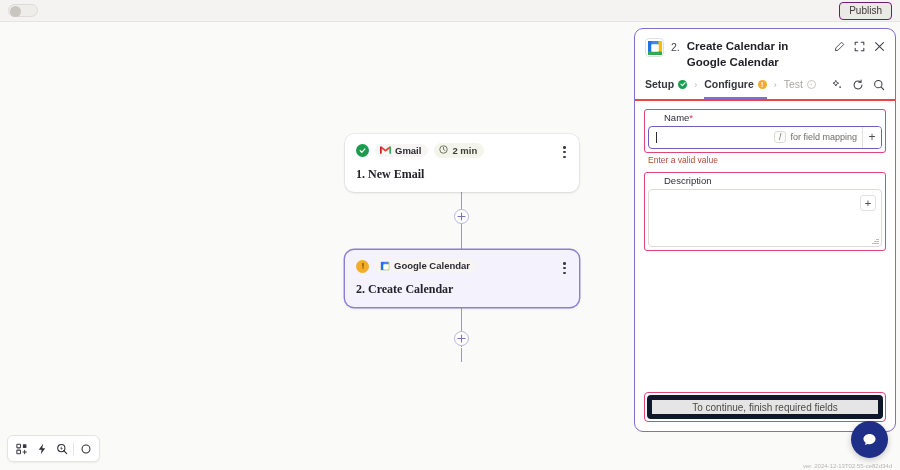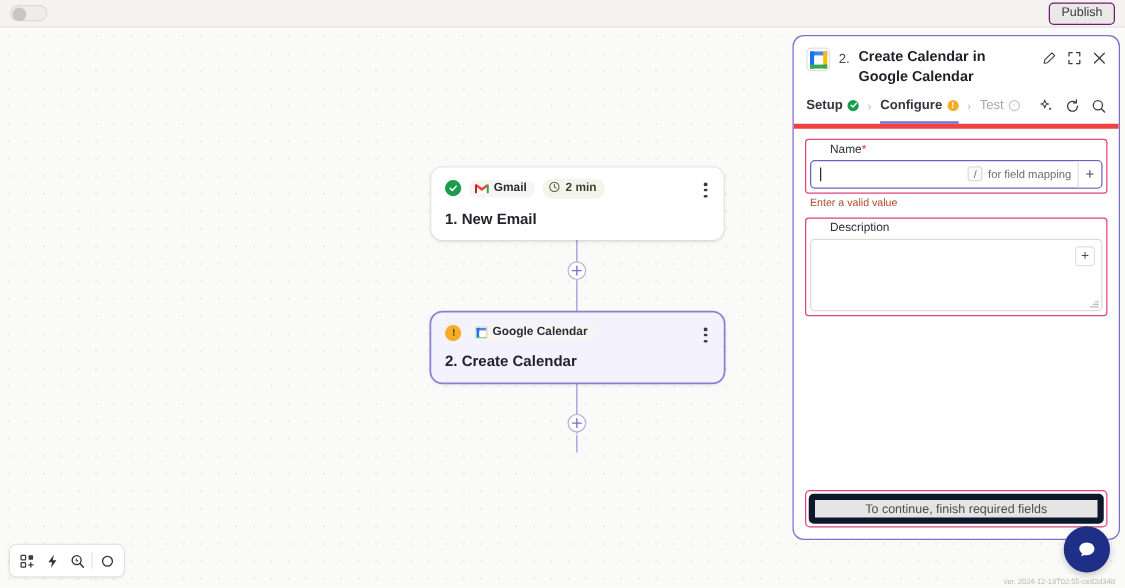--- a/index.html
+++ b/index.html
@@ -105,20 +105,21 @@
     color: #2b2b33;
     line-height: 1;
     white-space: nowrap;
   }
   .badge.app { background: #f6f5f3; }
   .badge.time { background: #f3f4ea; color: #3e4033; }
   .node-title {
     margin-top: 9px;
     font-size: 12px; font-weight: bold;
     color: #23232b;
+    font-family: Liberation Serif, serif;
   }
   .kebab {
     position: absolute; right: 0px; top: 1px;
     display: flex; flex-direction: column; gap: 2.2px;
     padding: 2px; cursor: pointer;
   }
   .kebab i { width: 2.6px; height: 2.6px; border-radius: 50%; background: #3c3c46; display: block; }
 
   .status-dot {
     width: 13px; height: 13px; border-radius: 50%;
@@ -165,21 +166,21 @@
     line-height: 1.35;
     padding-top: 1px;
   }
   .head-icons { display: flex; align-items: center; gap: 9px; padding-top: 3px; }
   .head-icons span { cursor: pointer; display: block; line-height: 0; }
 
   .steps {
     display: flex; align-items: center;
     gap: 7px;
     padding: 9px 10px 0 10px;
-    border-bottom: 4px solid #ef4444;
+    border-bottom: 2px solid #ef4444;
     position: relative;
   }
   .step {
     display: inline-flex; align-items: center; gap: 4px;
     font-size: 10.5px; font-weight: bold;
     color: #36363f;
     padding-bottom: 7px;
     cursor: pointer;
     border-bottom: 2px solid transparent;
     line-height: 1;

